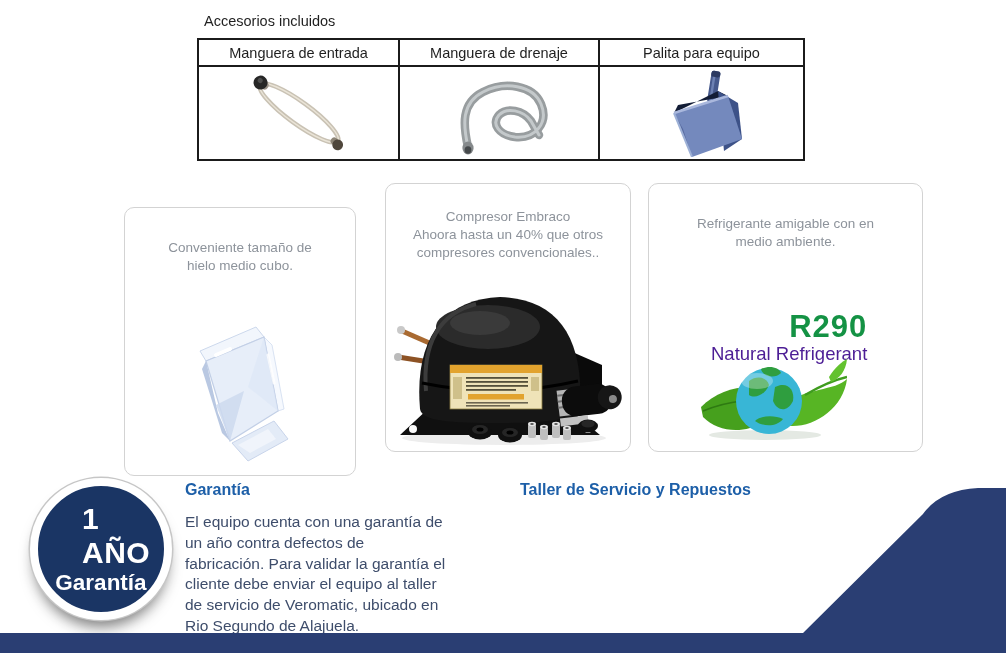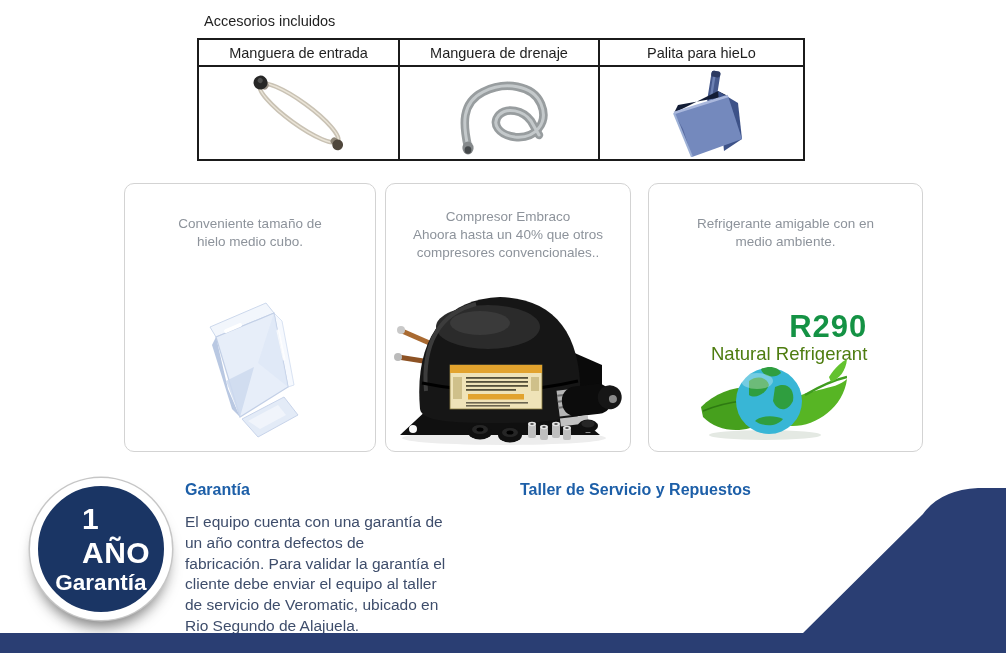--- a/index.html
+++ b/index.html
@@ -19,35 +19,35 @@
   .acc-table th,.acc-table td{border:2px solid #1b1b1b;padding:0;}
   .acc-table th{height:25px;font-size:14.5px;font-weight:400;color:#1f1f1f;text-align:center;}
   .acc-table td{height:92px;text-align:center;vertical-align:middle;}
   .acc-table svg{display:block;margin:0 auto;}
 
   
   .card{
     position:absolute;top:183px;height:269px;background:#fff;border:1.5px solid #d3d3d3;
     border-radius:10px;box-sizing:border-box;
   }
-  #card-1{left:124px;width:252px;}
+  #card-1{left:124px;width:232px;margin-top:24px;}
   #card-2{left:385px;width:246px;}
   #card-3{left:648px;width:275px;}
   .card-text{
     margin-top:31px;text-align:center;font-size:13.5px;line-height:18px;color:#8d939b;
     white-space:pre-line;
   }
   #card-2 .card-text{margin-top:24px;}
   .card-img{position:absolute;left:50%;transform:translateX(-50%);}
   #ice-cube-img{bottom:4px;margin-left:-8px;}
   #compressor-img{bottom:2px;}
   #earth-leaf-img{bottom:10px;margin-left:-14px;}
   .r290-block{position:absolute;left:62px;top:127px;line-height:1;text-align:right;}
   .r290-code{font-size:31px;font-weight:bold;color:#149244;letter-spacing:1px;}
-  .r290-label{font-size:18.5px;color:#4d7c0f;margin-top:3px;}
+  .r290-label{font-size:18.5px;color:#4c1d95;margin-top:3px;}
 
   
   .badge{
     position:absolute;left:30px;top:478px;width:142px;height:142px;border-radius:50%;
     background:#1a3564;border:8px solid #ffffff;box-sizing:border-box;
     display:flex;flex-direction:column;align-items:center;justify-content:center;
     box-shadow:0 0 0 1.5px #c6c6c6, 0 11px 14px -4px rgba(25,25,25,.55);
   }
   .badge-line1{font-size:30px;font-weight:bold;color:#fff;letter-spacing:.5px;margin-left:44px;}
   .badge-line2{font-size:22.5px;font-weight:bold;color:#fff;margin-top:0px;}
@@ -73,21 +73,21 @@
   <table class="acc-table">
     <colgroup>
         <col style="width:201px">
         <col style="width:200px">
         <col style="width:205px">
       </colgroup>
     <tbody>
         <tr>
       <th>Manguera de entrada</th>
       <th>Manguera de drenaje</th>
-      <th>Palita para hieLo</th>
+      <th>Palita para equipo</th>
     </tr>
     <tr>
       <td>
         <svg width="150" height="84" viewBox="0 0 150 84">
           <g transform="rotate(36 75 42)">
             <ellipse cx="75" cy="42" rx="48" ry="11" fill="none" stroke="#c9c2b4" stroke-width="4.5"></ellipse>
             <ellipse cx="75" cy="42" rx="48" ry="11" fill="none" stroke="#eae4d7" stroke-width="1.4"></ellipse>
             <circle cx="31" cy="40" r="4" fill="#9a9288"></circle>
             <circle cx="26" cy="40" r="7" fill="#262626"></circle>
             <circle cx="24.5" cy="38.5" r="2.5" fill="#4d4d4d"></circle>

